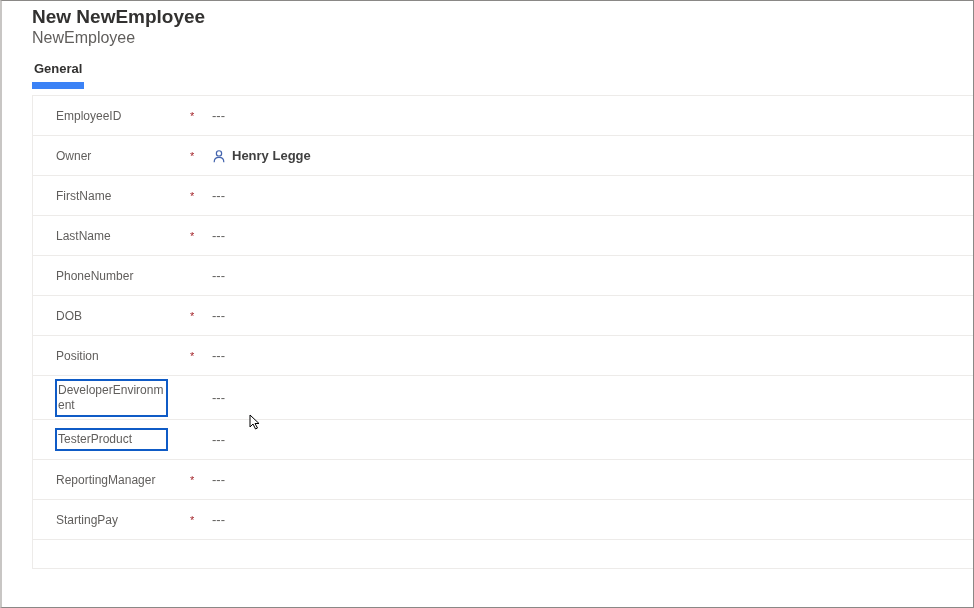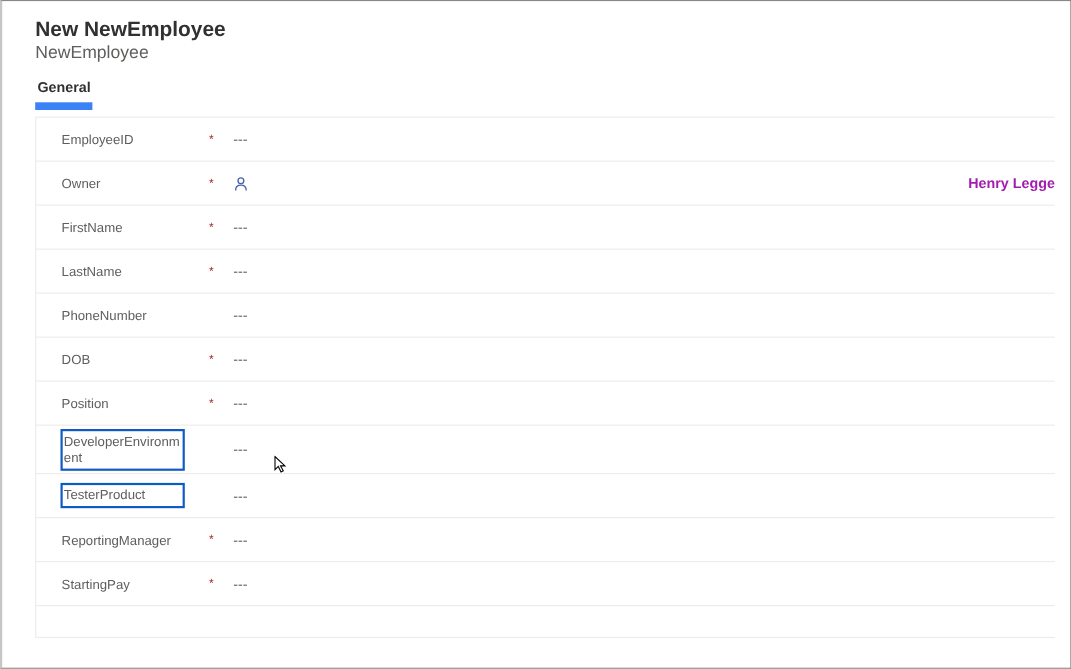--- a/index.html
+++ b/index.html
@@ -8,21 +8,21 @@
     font-family: "Segoe UI", -apple-system, BlinkMacSystemFont, sans-serif;
     background: #ffffff;
     color: #323130;
     width: 974px;
     height: 608px;
     overflow: hidden;
     border: 1px solid #8a8886;
     border-left: 2px solid #c8c6c4;
   }
   .page {
-    padding: 16px 0 0 30px;
+    padding: 5px 0 0 30px;
   }
   .title {
     font-size: 19px;
     font-weight: 600;
     color: #323130;
     margin: 0;
   }
   .subtitle {
     font-size: 16px;
     color: #605e5c;
@@ -37,21 +37,21 @@
     padding: 4px 2px 6px 2px;
     font-size: 13px;
     font-weight: 600;
     color: #323130;
     border-bottom: 7px solid #3b82f6;
     cursor: pointer;
   }
   .form {
     border: 1px solid #edebe9;
     margin-top: 6px;
-    margin-right: 14px;
+    margin-right: 0;
     border-right: none;
   }
   .row {
     display: flex;
     align-items: center;
     min-height: 40px;
     border-bottom: 1px solid #edebe9;
     padding-left: 22px;
   }
   .row:last-child { border-bottom: none; }
@@ -81,27 +81,26 @@
     color: #a4262c;
   }
   .value {
     font-size: 13px;
     color: #605e5c;
     padding-left: 4px;
     cursor: text;
     flex: 1;
   }
   .value.lookup {
-    color: #a21caf;
+    color: #404040;
     font-weight: 600;
     display: flex;
     align-items: center;
     gap: 6px;
     cursor: pointer;
-    justify-content: space-between;
   }
   .person-icon {
     width: 14px;
     height: 14px;
     stroke: #4464ad;
     fill: none;
     stroke-width: 1.4;
   }
   .cursor-icon {
     position: absolute;

